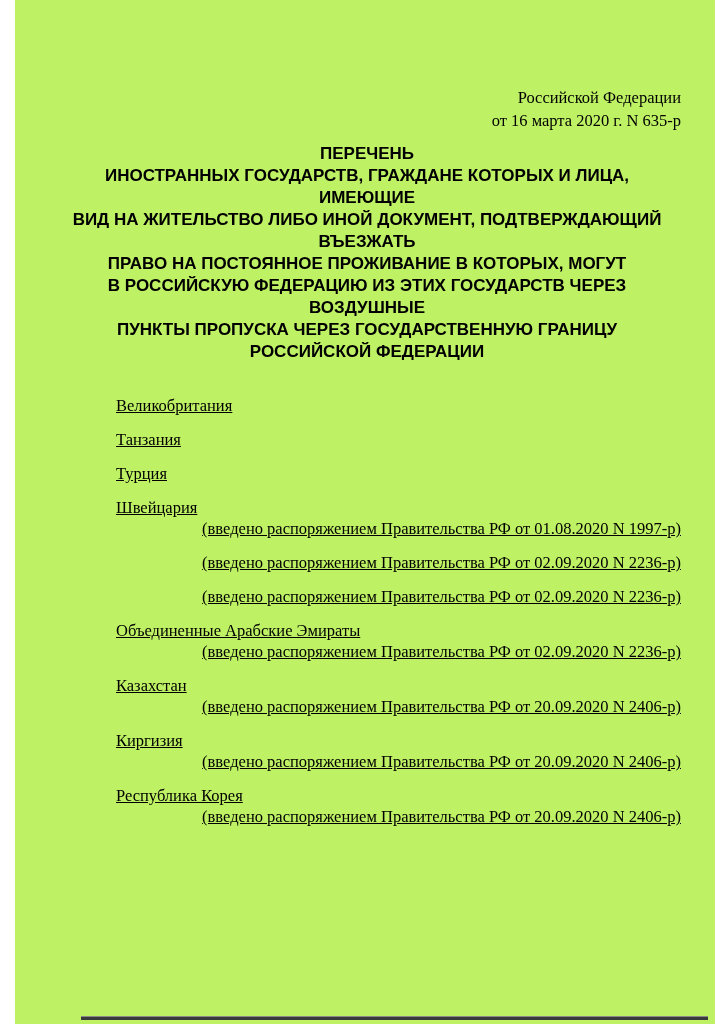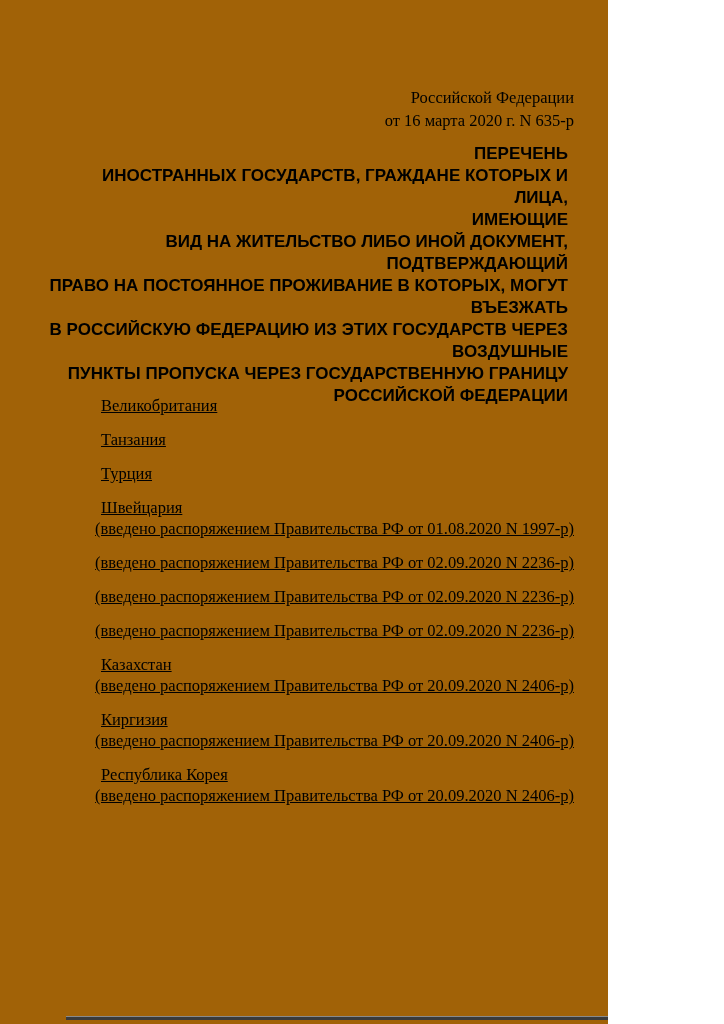--- a/index.html
+++ b/index.html
@@ -2,42 +2,43 @@
 <html lang="ru"><head>
 <meta charset="utf-8">
 <style>
   html, body {
     margin: 0;
     padding: 0;
     background: #ffffff;
   }
   .page {
     position: relative;
-    width: 608px;
+    width: 700px;
     height: 1024px;
-    background: #a16207;
+    background: #bef264;
     overflow: hidden;
     color: #000000;
     font-family: "Liberation Serif", "DejaVu Serif", serif;
+    margin-left: 15px;
   }
   .doc-ref {
     position: absolute;
     top: 86px;
     right: 34px;
     text-align: right;
     font-size: 16.5px;
     line-height: 23px;
     white-space: nowrap;
   }
   .doc-title {
     position: absolute;
     top: 143px;
     left: 44px;
     right: 40px;
-    text-align: right;
+    text-align: center;
     font-family: "Liberation Sans", "DejaVu Sans", sans-serif;
     font-weight: bold;
     font-size: 17px;
     line-height: 22px;
   }
   .country-list {
     position: absolute;
     top: 395px;
     left: 66px;
     right: 34px;
@@ -73,22 +74,22 @@
   <div class="doc-ref">
     <div>Российской Федерации</div>
     <div>от 16 марта 2020 г. N 635-р</div>
   </div>
 
   <div class="doc-title">
     <div>ПЕРЕЧЕНЬ</div>
     <div>ИНОСТРАННЫХ ГОСУДАРСТВ, ГРАЖДАНЕ КОТОРЫХ И ЛИЦА,</div>
     <div>ИМЕЮЩИЕ</div>
     <div>ВИД НА ЖИТЕЛЬСТВО ЛИБО ИНОЙ ДОКУМЕНТ, ПОДТВЕРЖДАЮЩИЙ</div>
+    <div>ВЪЕЗЖАТЬ</div>
     <div>ПРАВО НА ПОСТОЯННОЕ ПРОЖИВАНИЕ В КОТОРЫХ, МОГУТ</div>
-    <div>ВЪЕЗЖАТЬ</div>
     <div>В РОССИЙСКУЮ ФЕДЕРАЦИЮ ИЗ ЭТИХ ГОСУДАРСТВ ЧЕРЕЗ</div>
     <div>ВОЗДУШНЫЕ</div>
     <div>ПУНКТЫ ПРОПУСКА ЧЕРЕЗ ГОСУДАРСТВЕННУЮ ГРАНИЦУ</div>
     <div>РОССИЙСКОЙ ФЕДЕРАЦИИ</div>
   </div>
 
   <div class="country-list">
 
     <div class="entry">
       <div class="country">Великобритания</div>
@@ -109,20 +110,21 @@
 
     <div class="entry">
       <div class="note">(введено распоряжением Правительства РФ от 02.09.2020 N 2236-р)</div>
     </div>
 
     <div class="entry">
       <div class="note">(введено распоряжением Правительства РФ от 02.09.2020 N 2236-р)</div>
     </div>
 
     <div class="entry">
+      <div class="country">Объединенные Арабские Эмираты</div>
       <div class="note">(введено распоряжением Правительства РФ от 02.09.2020 N 2236-р)</div>
     </div>
 
     <div class="entry">
       <div class="country">Казахстан</div>
       <div class="note">(введено распоряжением Правительства РФ от 20.09.2020 N 2406-р)</div>
     </div>
 
     <div class="entry">
       <div class="country">Киргизия</div>

